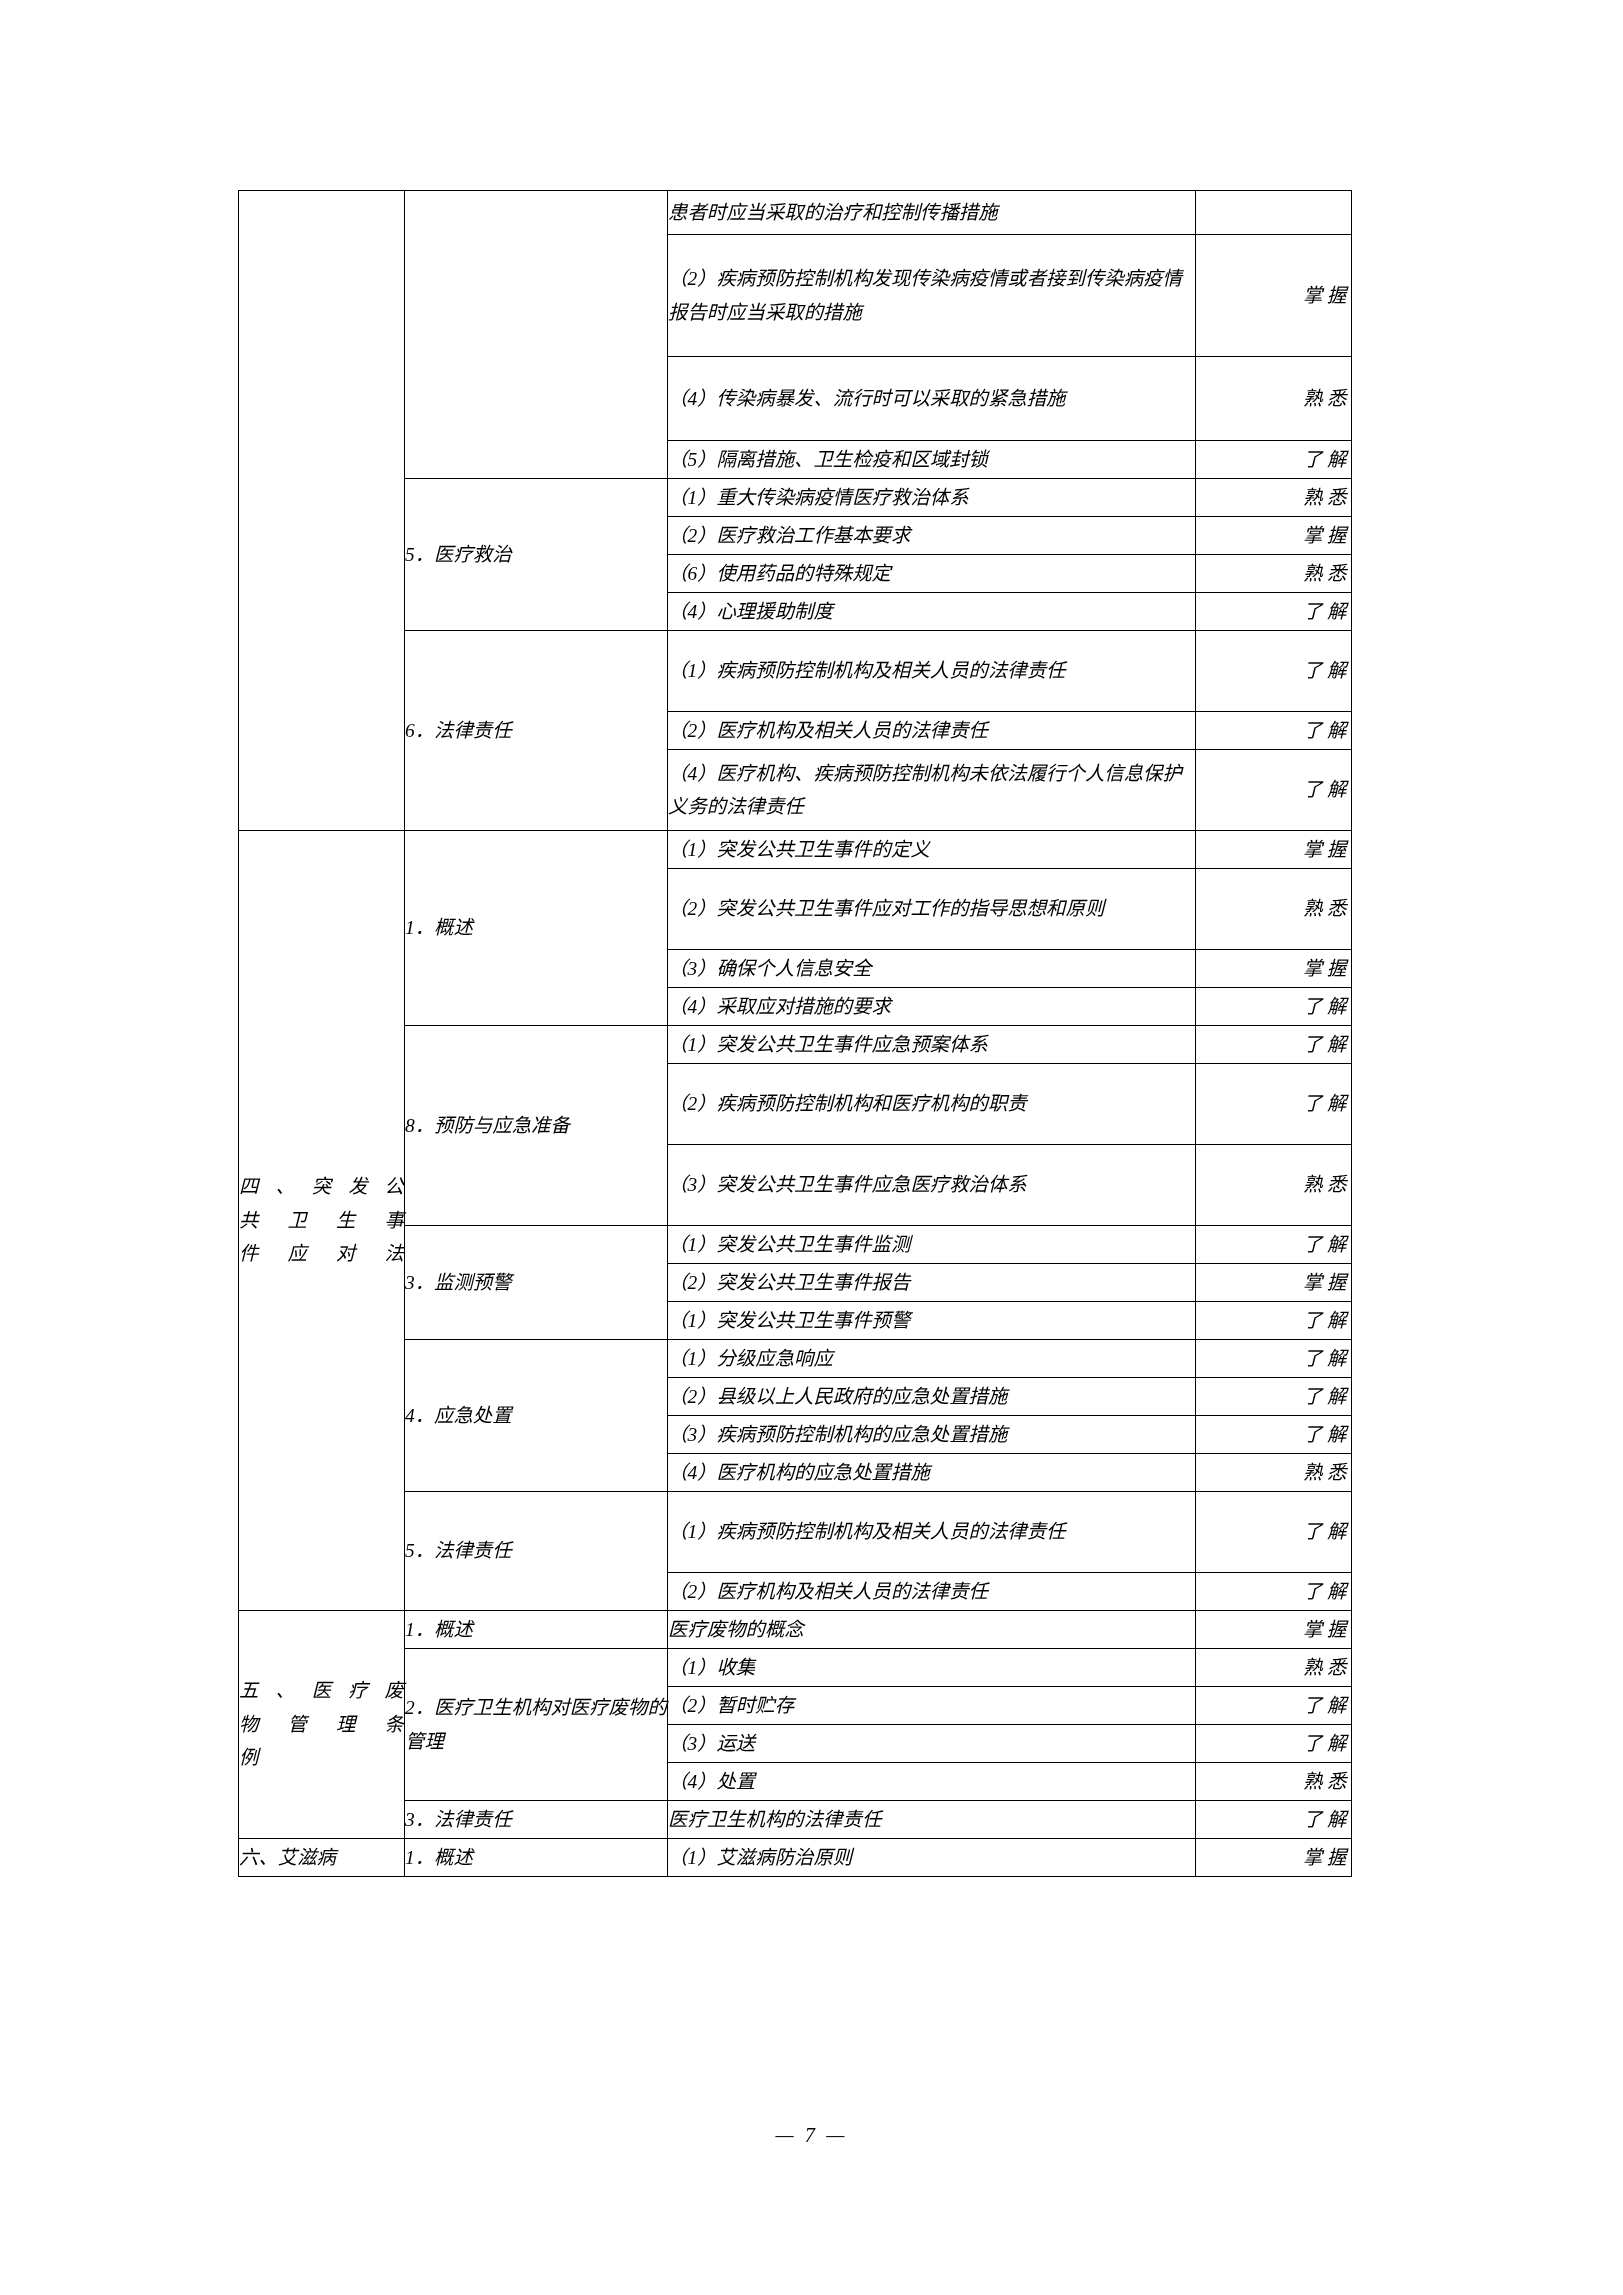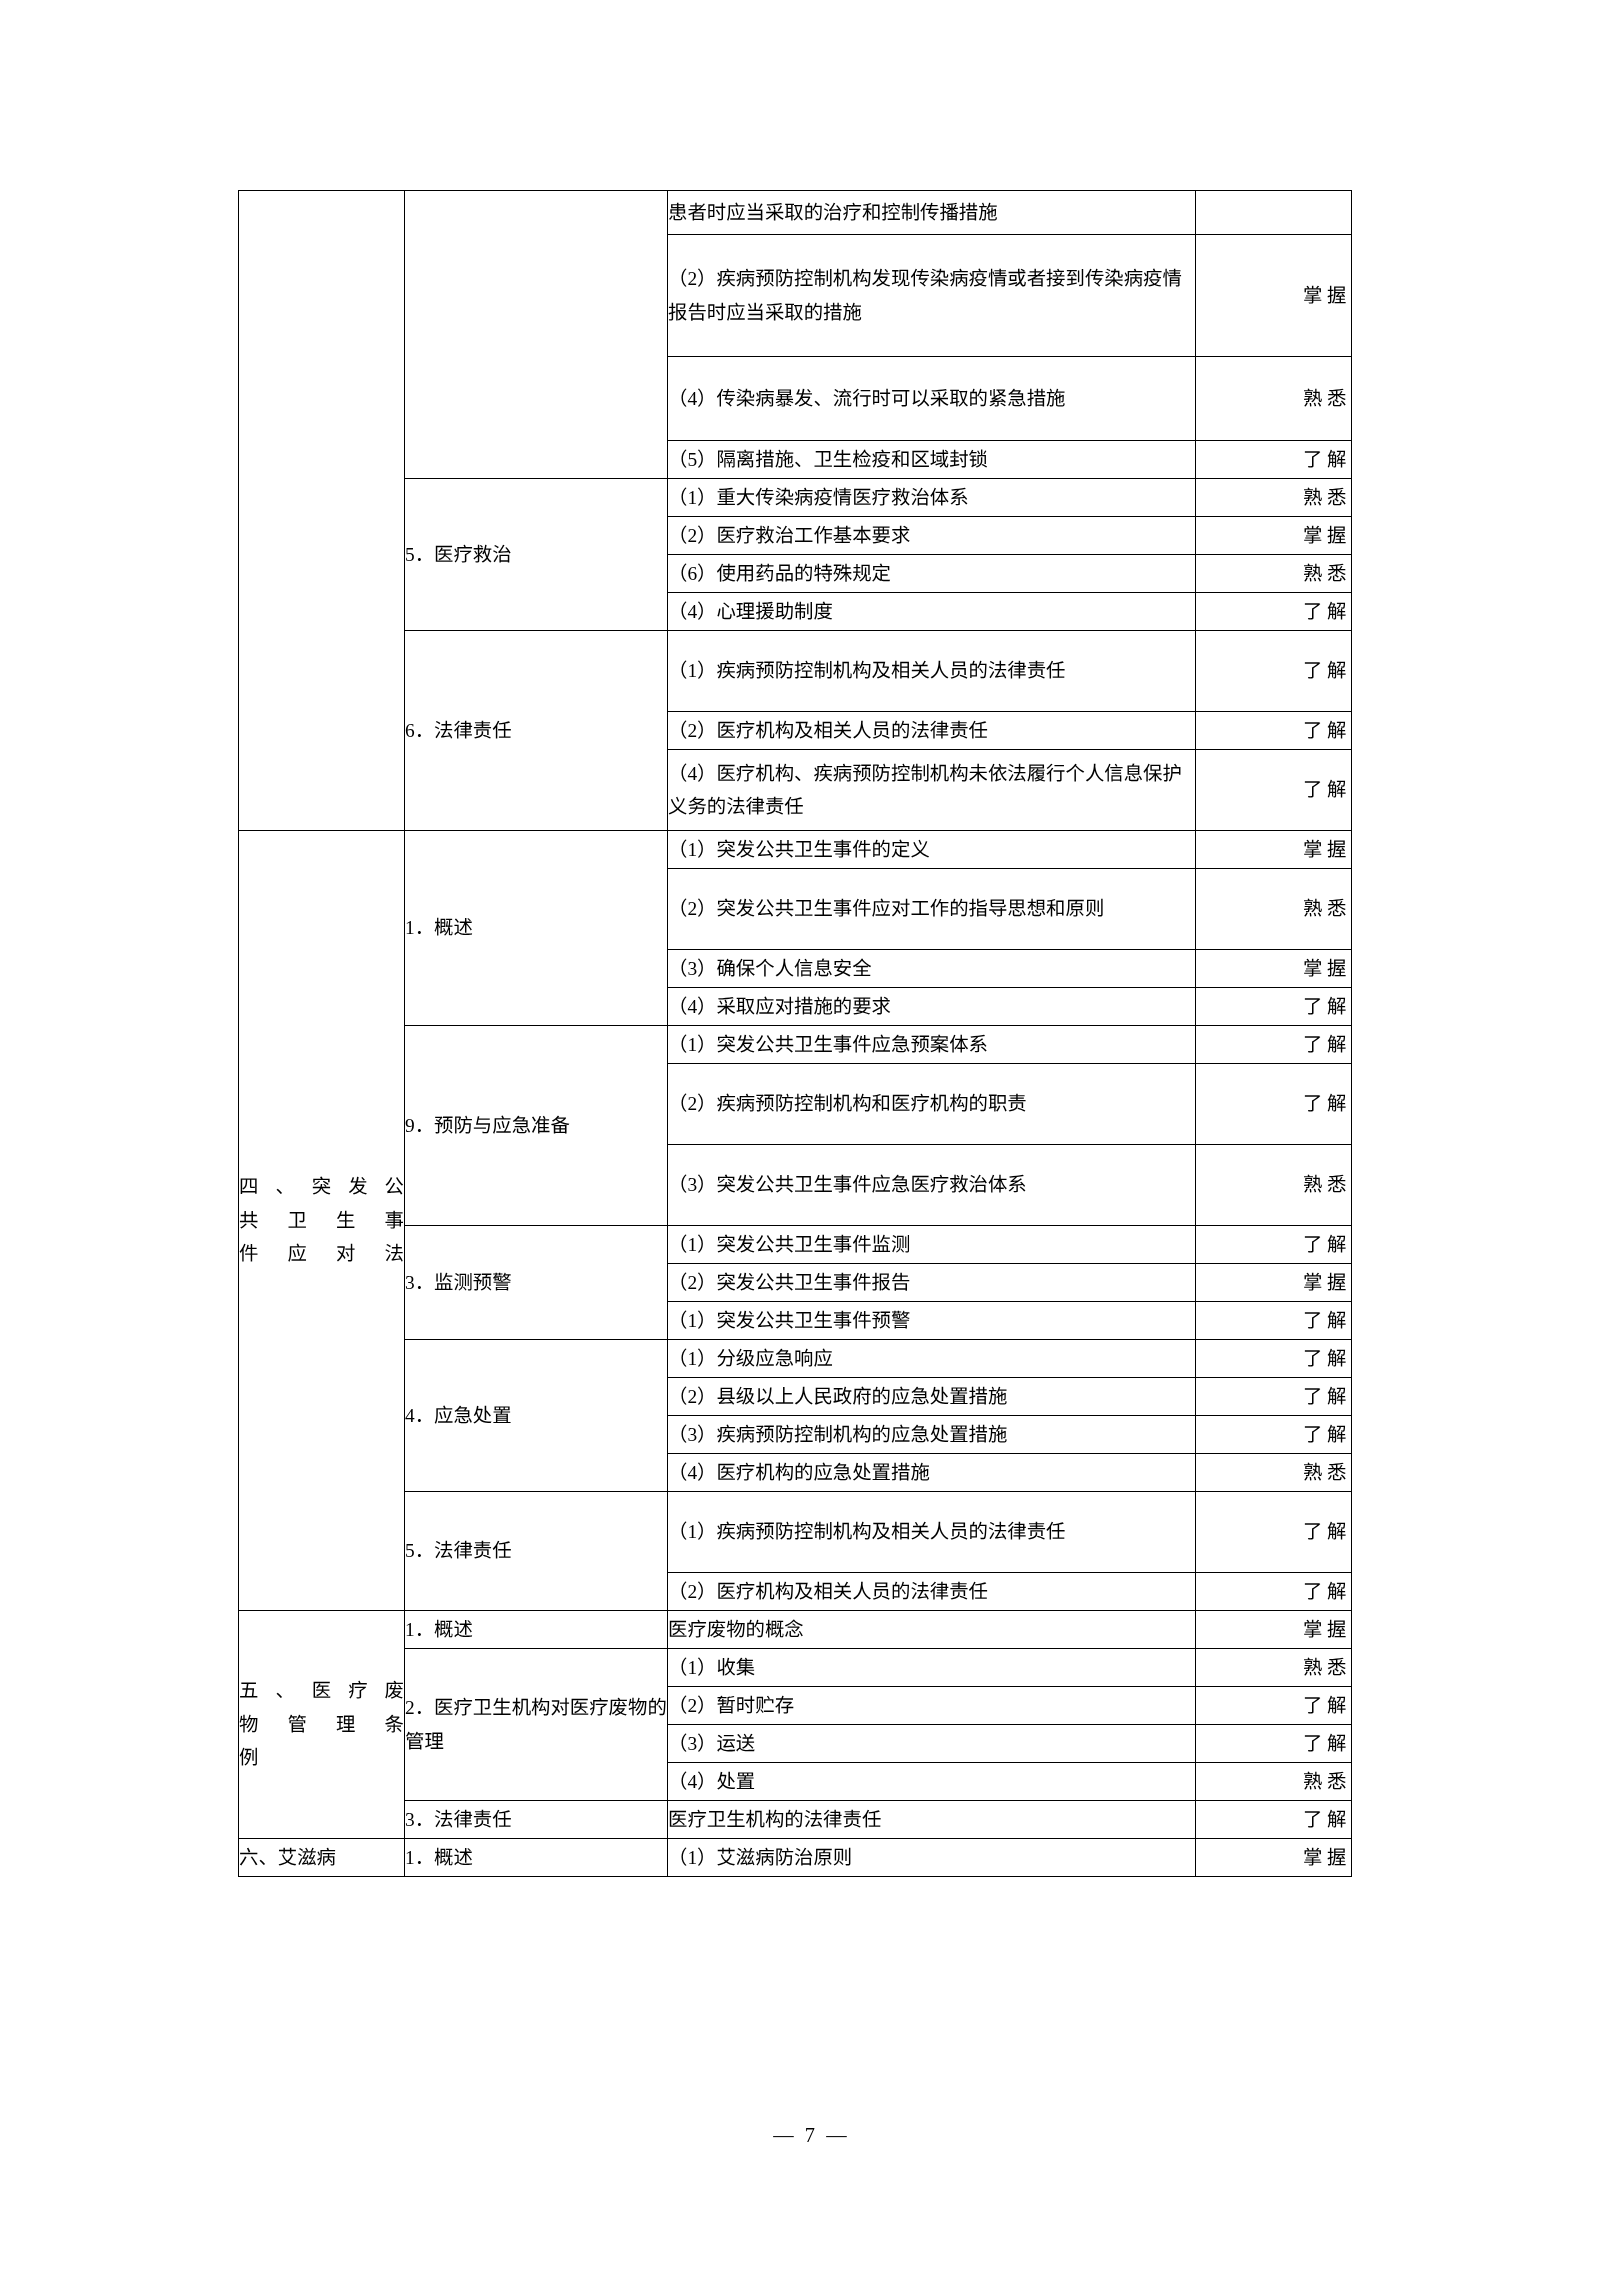--- a/index.html
+++ b/index.html
@@ -16,20 +16,21 @@
     overflow: hidden;
   }
 
   .page {
     position: absolute;
     left: 0;
     top: 0;
     width: 1623px;
     height: 2295px;
     background: #ffffff;
+    font-style: italic;
   }
 
   .table-wrap {
     position: absolute;
     left: 238px;
     top: 190px;
     width: 1113px;
   }
 
   table.syllabus {
@@ -193,21 +194,21 @@
         <tr>
           <td class="cell-pad-point" style="height:37px">（3）确保个人信息安全</td>
           <td class="cell-pad-level">掌握</td>
         </tr>
         <tr>
           <td class="cell-pad-point" style="height:37px">（4）采取应对措施的要求</td>
           <td class="cell-pad-level">了解</td>
         </tr>
 
         <tr>
-          <td class="cell-pad-topic" rowspan="3">9．预防与应急准备</td>
+          <td class="cell-pad-topic" rowspan="3">8．预防与应急准备</td>
           <td class="cell-pad-point" style="height:37px">（1）突发公共卫生事件应急预案体系</td>
           <td class="cell-pad-level">了解</td>
         </tr>
         <tr>
           <td class="cell-pad-point" style="height:80px">（2）疾病预防控制机构和医疗机构的职责</td>
           <td class="cell-pad-level">了解</td>
         </tr>
         <tr>
           <td class="cell-pad-point" style="height:80px">（3）突发公共卫生事件应急医疗救治体系</td>
           <td class="cell-pad-level">熟悉</td>

